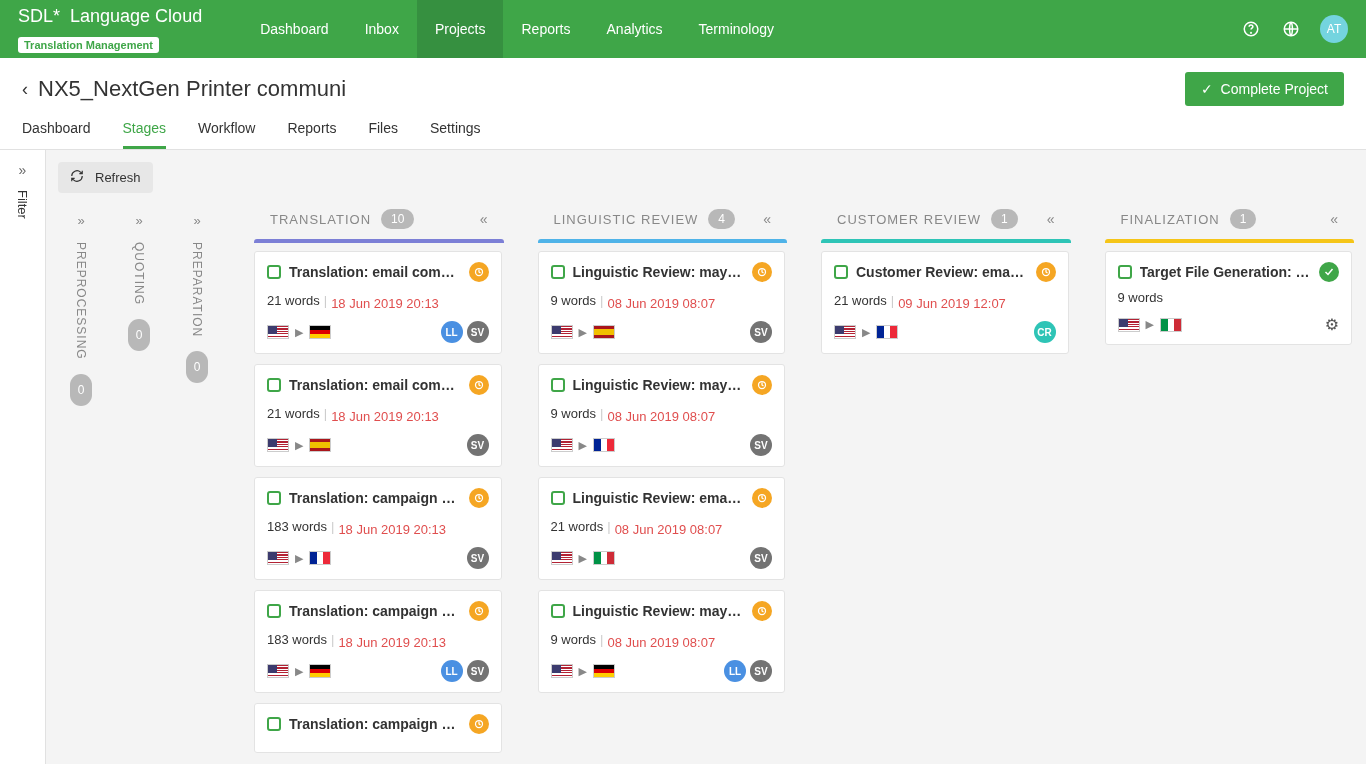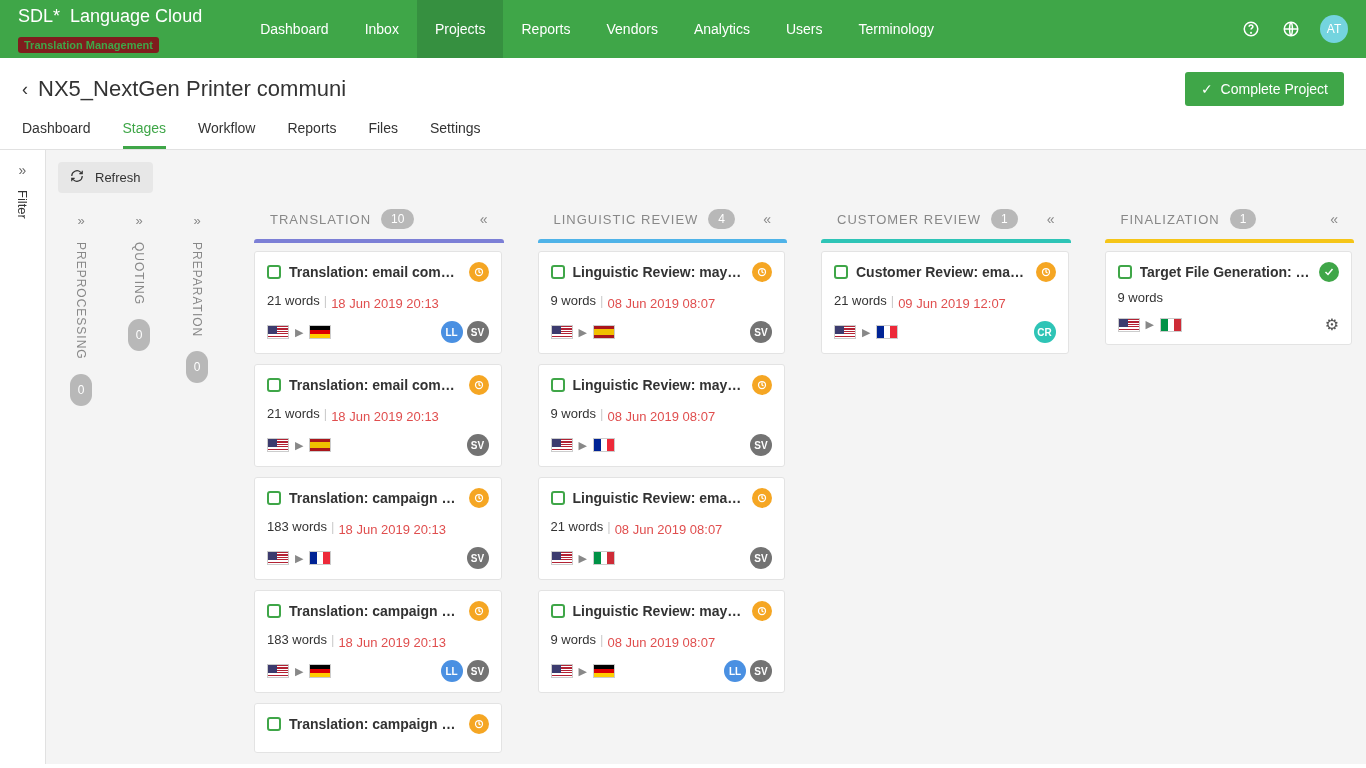--- a/index.html
+++ b/index.html
@@ -2,21 +2,21 @@
 <html><head>
 <meta charset="utf-8">
 <style>
 * { box-sizing: border-box; margin: 0; padding: 0; }
 body { font-family: "Segoe UI", Arial, sans-serif; font-size: 13px; color: #333; background: #fff; }
 
 
 .topnav { background: #3fa648; color: #fff; height: 58px; display: flex; align-items: center; padding: 0 18px; }
 .logo { display: flex; flex-direction: column; margin-right: 40px; }
 .logo-main { font-size: 18px; display: flex; align-items: baseline; gap: 10px;}
-.logo-sub { background: #7f1d1d; color: #3fa648; font-size: 11px; font-weight: 600; padding: 2px 6px; border-radius: 3px; margin-top: 10px; width: fit-content;}
+.logo-sub { background: #ffffff; color: #3fa648; font-size: 11px; font-weight: 600; padding: 2px 6px; border-radius: 3px; margin-top: 10px; width: fit-content;}
 .nav-items { display: flex; height: 58px; }
 .nav-item { padding: 0 18px; display: flex; align-items: center; cursor: pointer; font-size: 14px; }
 .nav-item.active { background: #369040; }
 .nav-right { margin-left: auto; display: flex; align-items: center; gap: 18px; }
 .nav-icon { width: 22px; height: 22px; display:flex; align-items:center; justify-content:center; cursor:pointer; font-size:16px; }
 .avatar-circle { width: 28px; height: 28px; border-radius: 50%; background: #74d4df; color:#fff; display:flex; align-items:center; justify-content:center; font-size:12px; cursor:pointer; }
 
 
 .page-head { display:flex; align-items:center; padding: 14px 22px 0 22px; }
 .back-chev { font-size: 18px; color:#333; margin-right: 10px; cursor:pointer; }
@@ -92,23 +92,21 @@
       <span>SDL*</span>
       <span style="font-weight:300">Language Cloud</span>
     </div>
     <div class="logo-sub">Translation Management</div>
   </div>
   <div class="nav-items" id="nav-items">
       <div class="nav-item">Dashboard</div>
       <div class="nav-item">Inbox</div>
       <div class="nav-item active">Projects</div>
       <div class="nav-item">Reports</div>
-      <div class="nav-item">Vendors</div>
       <div class="nav-item">Analytics</div>
-      <div class="nav-item">Users</div>
       <div class="nav-item">Terminology</div>
     </div>
   <div class="nav-right">
     <span class="nav-icon">
       <svg viewBox="0 0 24 24" width="18" height="18" fill="none" stroke="#fff" stroke-width="2">
           <circle cx="12" cy="12" r="9"></circle>
           <path d="M9.5 9a2.5 2.5 0 115 0c0 1.5-2.5 2-2.5 3.5"></path>
           <circle cx="12" cy="17" r=".5" fill="#fff"></circle>
         </svg>
     </span>

